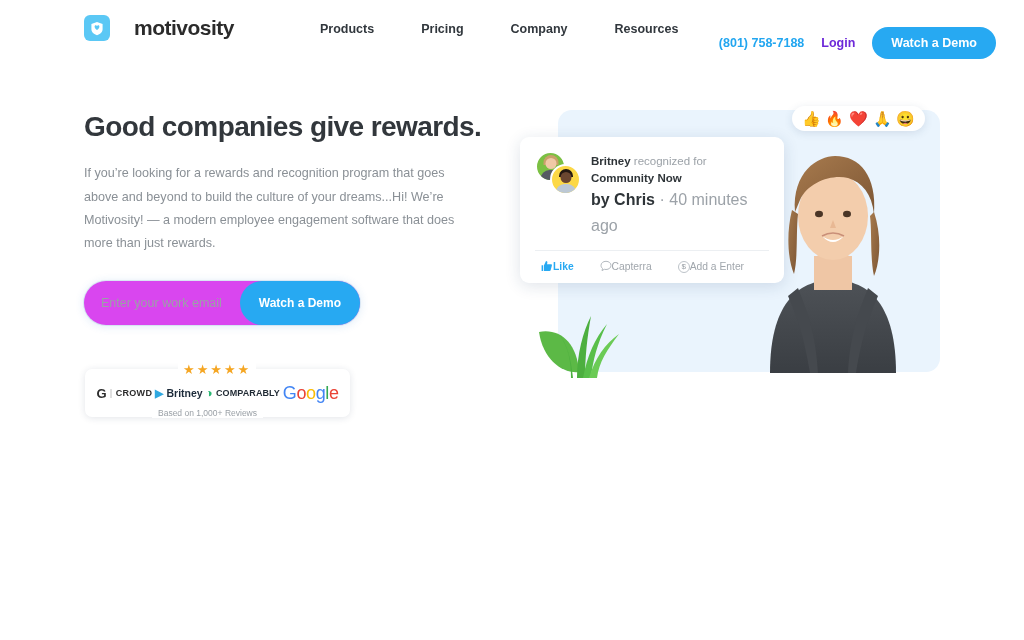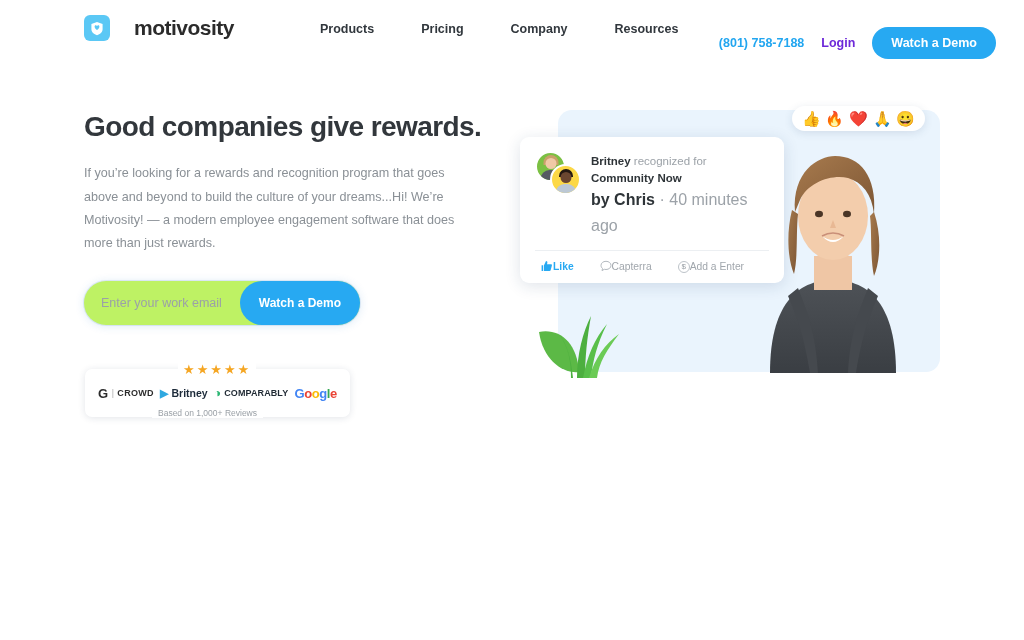--- a/index.html
+++ b/index.html
@@ -42,21 +42,21 @@
   .hero-left { position: absolute; left: 84px; top: 112px; width: 400px; }
   .headline {
     font-size: 28px; font-weight: bold; color: #32373C;
     line-height: 1.08; letter-spacing: -0.6px;
   }
   .subcopy {
     margin-top: 20px; font-size: 12.6px; color: #8A9096; line-height: 1.85; width: 385px;
   }
   .email-row {
     position: absolute; left: 84px; top: 281px; width: 276px; height: 44px;
-    background: #bef264; border-radius: 22px;
+    background: #d946ef; border-radius: 22px;
     box-shadow: 0 1px 10px rgba(40,120,200,0.16), 0 0 0 1px rgba(210,225,240,0.55);
     display: flex; align-items: center;
   }
   .email-input {
     border: none; outline: none; background: transparent;
     font-size: 12.5px; color: #3b3b3b; padding-left: 17px; width: 170px;
     font-family: "Liberation Sans", sans-serif;
   }
   .email-input::placeholder { color: #9BA1A7; }
   .btn-demo-inline {
@@ -80,21 +80,21 @@
     position: absolute; left: 152px; top: 408px; font-size: 8.5px; color: #9AA0A6;
     background: #fff; padding: 0 6px;
   }
   .logo-chip { display:flex; align-items:center; gap:3px; }
   .g2 { font-size: 9px; font-weight: bold; color: #2C2C2C; letter-spacing: .3px; }
   .g2 .circ { font-size: 13px; font-weight: bold; color: #2C2C2C; }
   .cap { font-size: 10.5px; font-weight: bold; color: #1D2B3A; }
   .cap .tri { color: #2FA8E0; font-size: 11px; }
   .comp { font-size: 9px; font-weight: bold; color: #1F2933; letter-spacing: .1px; }
   .comp .mark { color: #2BB673; font-size: 12px; }
-  .goog { font-size: 13px; font-weight: bold; letter-spacing: -0.4px; text-align: right; }
+  .goog { font-size: 18px; font-weight: normal; letter-spacing: -0.4px; text-align: right; }
   .goog .b{color:#4285F4;} .goog .r{color:#EA4335;} .goog .y{color:#FBBC05;} .goog .g{color:#34A853;}
 
   
   .hero-right { position: absolute; left: 510px; top: 100px; width: 460px; height: 300px; }
   .blue-panel {
     position: absolute; left: 48px; top: 10px; width: 382px; height: 262px;
     background: #EAF4FD; border-radius: 14px;
   }
   .emoji-bar {
     position: absolute; left: 282px; top: 6px; background: #fff;

